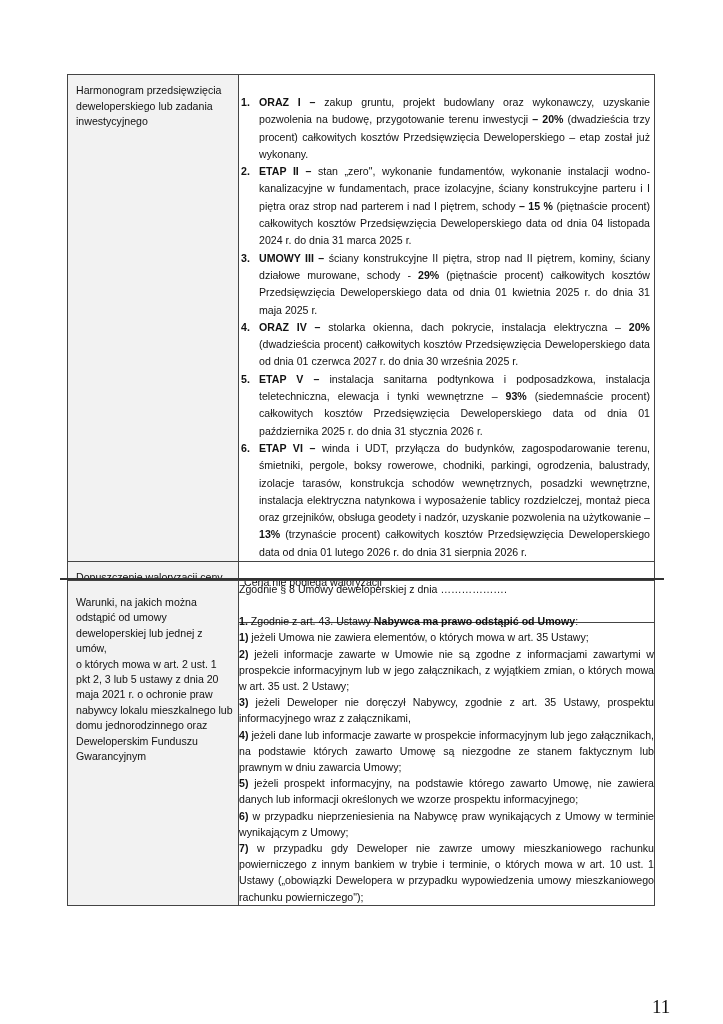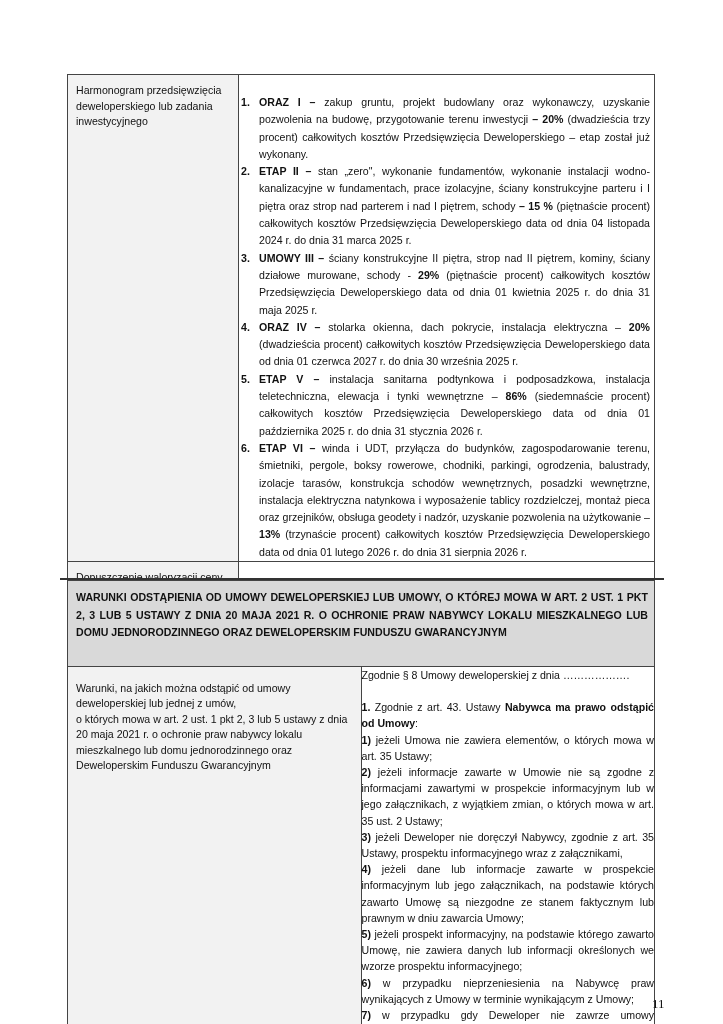--- a/index.html
+++ b/index.html
@@ -18,56 +18,53 @@
     b, .b { font-weight: bold; }
     .cena { padding: 14px 0 0 5px; font-size: 10.6px; }
     .thick { position: absolute; left: 60px; width: 604px; top: 578px; height: 2px; background: #333; }
     #tbl2 { top: 580px; }
     #tbl2 .hdr td { background: #d9d9d9; height: 86px; font-weight: bold; font-size: 10.6px; line-height: 17.5px; padding: 8px 6px 0 8px; text-align: justify; box-sizing: border-box; }
     #tbl2 .row td { height: 296px; }
     #tbl2 .lbl { padding-top: 14px !important; line-height: 15.4px; }
     .c2 { font-size: 10.6px; line-height: 16.2px; text-align: justify; padding: 1px 3px 0 3px; }
     .c2 p { margin: 0; }
     .gap { height: 16px; }
-    .pagenum { position: absolute; left: 652px; top: 996px; font-family: "Liberation Serif", serif; font-size: 13px; }
+    .pagenum { position: absolute; left: 652px; top: 996px; font-family: "Liberation Serif", serif; font-size: 19px; }
   </style>
 </head>
 <body>
 
 <table class="tbl" id="tbl1">
   <tbody>
       <tr class="row1">
     <td class="lbl">Harmonogram przedsięwzięcia deweloperskiego lub zadania inwestycyjnego</td>
     <td class="content">
       <ol class="etapy">
         <li><span class="num">1.</span><span class="b">ORAZ I –</span><span> zakup gruntu, projekt budowlany oraz wykonawczy, uzyskanie pozwolenia na budowę, przygotowanie terenu inwestycji </span><span class="b">– 20%</span><span> (dwadzieścia trzy procent) całkowitych kosztów Przedsięwzięcia Deweloperskiego – etap został już wykonany.</span></li>
         <li><span class="num">2.</span><span class="b">ETAP II –</span><span> stan „zero", wykonanie fundamentów, wykonanie instalacji wodno-kanalizacyjne w fundamentach, prace izolacyjne, ściany konstrukcyjne parteru i I piętra oraz strop nad parterem i nad I piętrem, schody </span><span class="b">– 15 %</span><span> (piętnaście procent) całkowitych kosztów Przedsięwzięcia Deweloperskiego data od dnia 04 listopada 2024 r. do dnia 31 marca 2025 r.</span></li>
         <li><span class="num">3.</span><span class="b">UMOWY III –</span><span>  ściany konstrukcyjne II piętra, strop nad II piętrem, kominy, ściany działowe murowane, schody - </span><span class="b">29%</span><span> (piętnaście procent) całkowitych kosztów Przedsięwzięcia Deweloperskiego data od dnia 01 kwietnia 2025 r. do dnia 31 maja 2025 r.</span></li>
         <li><span class="num">4.</span><span class="b">ORAZ IV –</span><span> stolarka okienna, dach pokrycie, instalacja elektryczna – </span><span class="b">20%</span><span> (dwadzieścia procent) całkowitych kosztów Przedsięwzięcia Deweloperskiego data od dnia 01 czerwca 2027 r. do dnia 30 września 2025 r.</span></li>
-        <li><span class="num">5.</span><span class="b">ETAP V –</span><span> instalacja sanitarna podtynkowa i podposadzkowa, instalacja teletechniczna, elewacja i tynki wewnętrzne – </span><span class="b">86%</span><span> (siedemnaście procent) całkowitych kosztów Przedsięwzięcia Deweloperskiego data od dnia 01 października 2025 r. do dnia 31 stycznia 2026 r.</span></li>
+        <li><span class="num">5.</span><span class="b">ETAP V –</span><span> instalacja sanitarna podtynkowa i podposadzkowa, instalacja teletechniczna, elewacja i tynki wewnętrzne – </span><span class="b">93%</span><span> (siedemnaście procent) całkowitych kosztów Przedsięwzięcia Deweloperskiego data od dnia 01 października 2025 r. do dnia 31 stycznia 2026 r.</span></li>
         <li><span class="num">6.</span><span class="b">ETAP VI –</span><span> winda i UDT,  przyłącza do budynków, zagospodarowanie terenu, śmietniki, pergole, boksy rowerowe, chodniki, parkingi, ogrodzenia, balustrady, izolacje tarasów, konstrukcja schodów wewnętrznych, posadzki wewnętrzne, instalacja elektryczna natynkowa i wyposażenie tablicy rozdzielczej, montaż pieca oraz grzejników, obsługa geodety i nadzór, uzyskanie pozwolenia na użytkowanie – </span><span class="b">13%</span><span> (trzynaście procent) całkowitych kosztów Przedsięwzięcia Deweloperskiego data od dnia 01 lutego 2026 r. do dnia 31 sierpnia 2026 r.</span></li>
       </ol>
     </td>
   </tr>
   <tr class="row2">
     <td class="lbl">Dopuszczenie  waloryzacji ceny oraz określenie zasad waloryzacji</td>
     <td>
           <div class="cena">Cena nie podlega waloryzacji</div>
         </td>
   </tr>
 </tbody>
   </table>
 
 <div class="thick"></div>
 
 <table class="tbl" id="tbl2">
   <tbody>
-      <tr class="hdr">
-    <td colspan="2">WARUNKI ODSTĄPIENIA OD UMOWY DEWELOPERSKIEJ LUB UMOWY, O KTÓREJ MOWA  W ART. 2 UST. 1 PKT 2, 3 LUB 5 USTAWY Z DNIA 20 MAJA 2021 R. O OCHRONIE PRAW NABYWCY LOKALU MIESZKALNEGO LUB DOMU JEDNORODZINNEGO ORAZ DEWELOPERSKIM FUNDUSZU GWARANCYJNYM</td>
-  </tr>
   <tr class="row">
     <td class="lbl">
       <div>Warunki, na jakich można odstąpić od umowy deweloperskiej lub jednej z umów,</div>
       <div>o których mowa w art. 2 ust. 1 pkt 2, 3 lub 5 ustawy z dnia 20 maja 2021 r. o ochronie praw nabywcy lokalu mieszkalnego lub domu jednorodzinnego oraz Deweloperskim Funduszu Gwarancyjnym</div>
     </td>
     <td class="c2">
       <p>Zgodnie § 8 Umowy deweloperskiej z dnia ……………….</p>
       <div class="gap"></div>
       <p><span class="b">1.</span><span> Zgodnie z art. 43. Ustawy </span><span class="b">Nabywca ma prawo odstąpić od Umowy</span><span>:</span></p>
       <p><span class="b">1)</span><span> jeżeli Umowa nie zawiera elementów, o których mowa w art. 35 Ustawy;</span></p>

